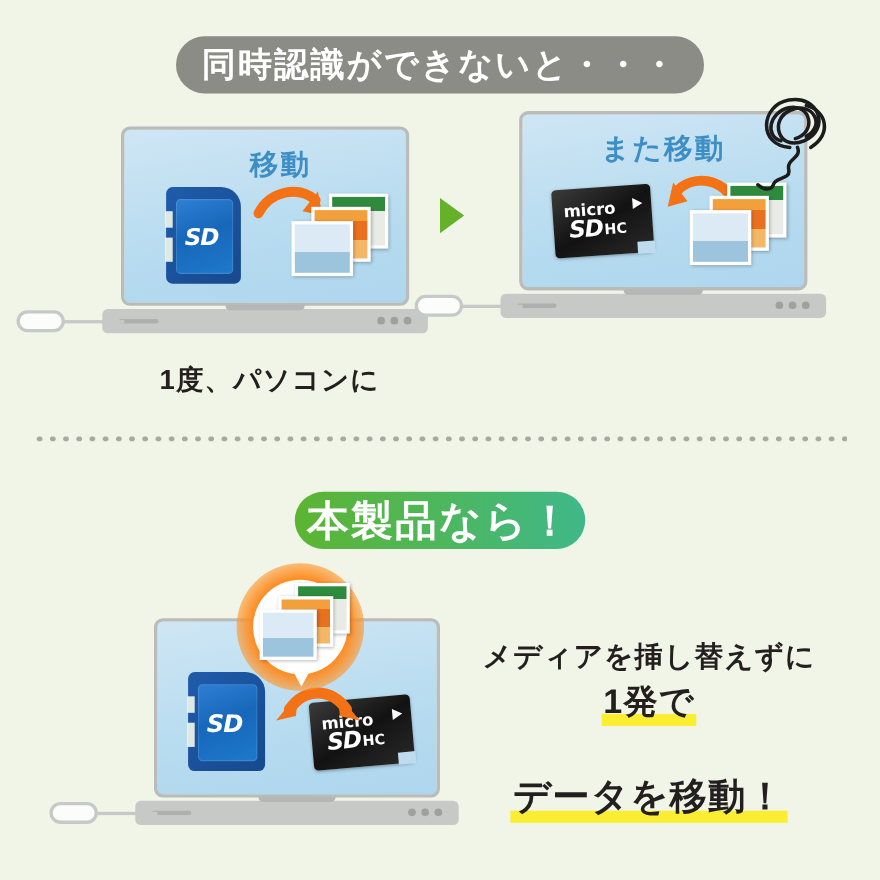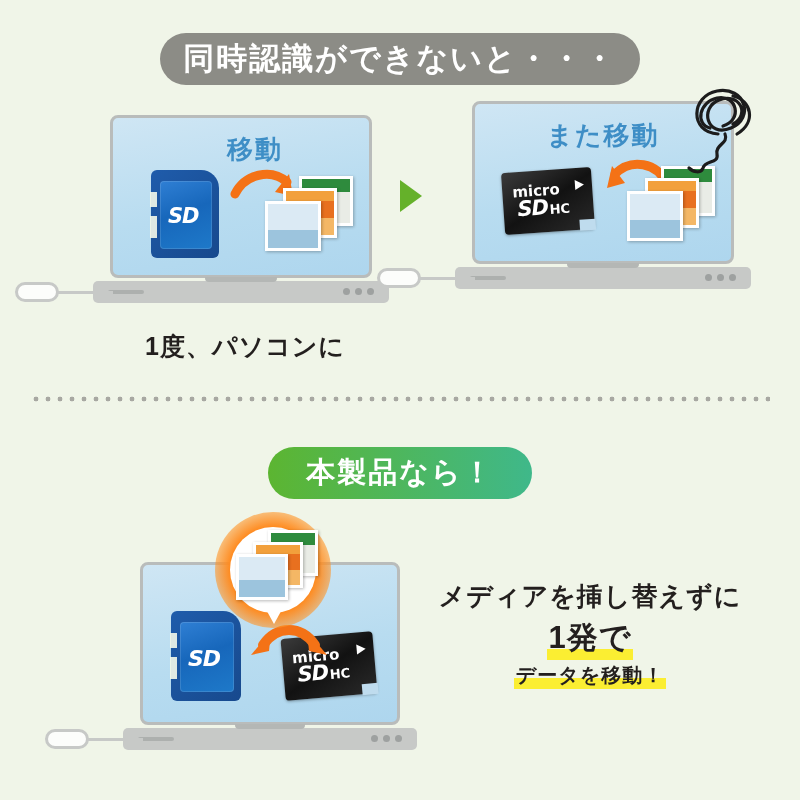--- a/index.html
+++ b/index.html
@@ -22,21 +22,21 @@
     white-space: nowrap;
   }
   .badge-gray {
     left: 160px; top: 33px; width: 480px; height: 52px;
     background: #8c8c86;
     font-size: 31px;
   }
   .badge-green {
     left: 268px; top: 447px; width: 264px; height: 52px;
     background: linear-gradient(90deg, #5cb531 0%, #3fb88a 100%);
-    font-size: 29px;
+    font-size: 38px;
   }
 
   
   .divider {
     position: absolute; left: 30px; top: 396px; width: 740px; height: 6px;
     background-image: radial-gradient(circle, #a8a8a2 0 2.4px, transparent 2.6px);
     background-size: 12px 6px;
     background-repeat: repeat-x;
   }
 
@@ -368,18 +368,18 @@
     <div class="photo" style="left:0; top:24px; width:52px; height:46px;">
       <div class="photo-inner ph-bridge"></div>
     </div>
   </div>
 
   <div class="caption" style="left:420px; top:578px; width:340px; font-size:26px; line-height:1.45;">
     <div>メディアを挿し替えずに</div>
     <div style="font-size:31px;">
       <span class="hl"><span>1発で</span></span>
     </div>
-    <div style="font-size:20px;">
+    <div style="font-size:34px;margin-top:39px;">
       <span class="hl"><span>データを移動！</span></span>
     </div>
   </div>
 
 </div>
 
 </body></html>

